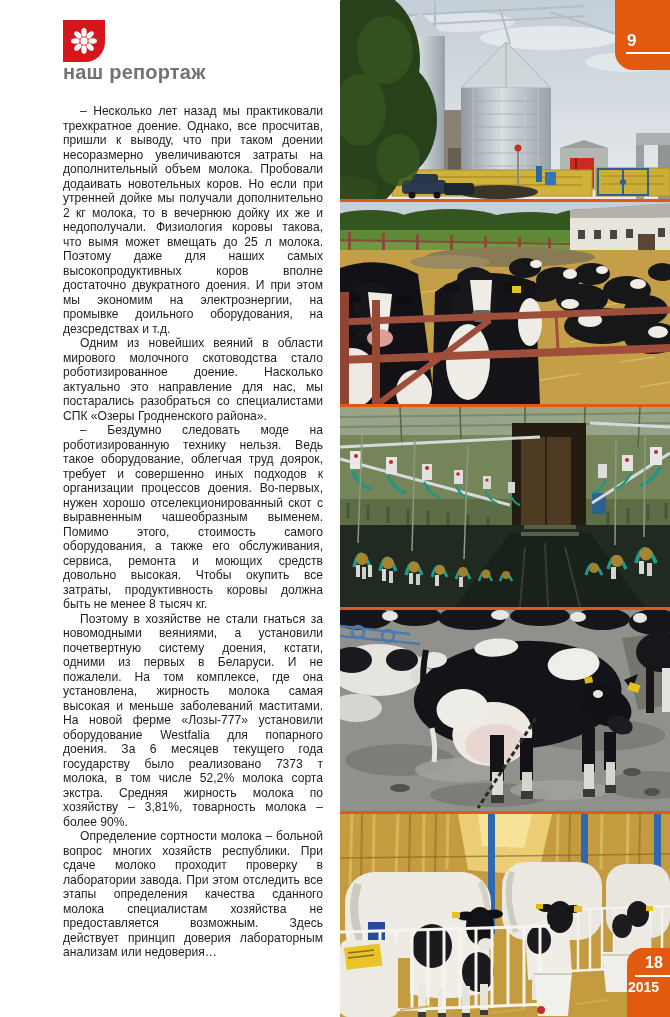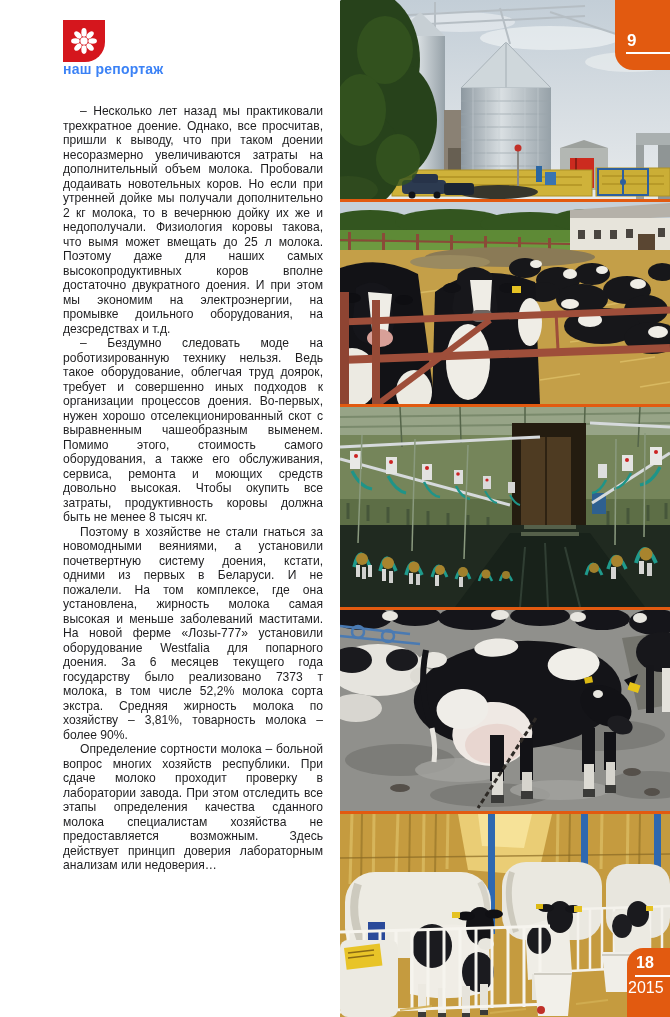--- a/index.html
+++ b/index.html
@@ -7,44 +7,44 @@
     width:670px;height:1017px;position:relative;background:#ffffff;
     font-family:"Liberation Sans","DejaVu Sans",sans-serif;overflow:hidden;
   }
   .logo-box{
     position:absolute;left:63px;top:20px;width:42px;height:42px;
     background:#d5161d;border-bottom-right-radius:20px;
     display:flex;align-items:center;justify-content:center;
   }
   .section-label{
     position:absolute;left:63px;top:61px;width:200px;
-    color:#3b82f6;font-weight:bold;font-size:14px;letter-spacing:.2px;
+    color:#737373;font-weight:bold;font-size:20px;letter-spacing:.2px;
   }
   .article{
     position:absolute;left:63px;top:104px;width:260px;
     color:#1d1d1f;font-size:12.1px;line-height:14.5px;text-align:justify;
   }
   .article p{margin:0;text-indent:17px;}
   .article p.quote{}
   .photo-col{
     position:absolute;left:340px;top:0;width:330px;height:1017px;
     background:#e25a10;display:flex;flex-direction:column;gap:3px;
   }
   .photo{width:330px;overflow:hidden;position:relative;}
   .photo svg{display:block;}
   .badge{
     position:absolute;background:#e25a10;color:#ffffff;z-index:5;
   }
   .badge-top{top:0;right:0;width:55px;height:70px;border-bottom-left-radius:18px;}
   .badge-top .num{position:absolute;left:12px;top:31px;font-size:17px;font-weight:bold;}
   .badge-top .rule{position:absolute;left:11px;right:0;top:52px;height:2px;background:#fff;}
   .badge-bottom{bottom:0;right:0;width:43px;height:69px;border-top-left-radius:16px;}
-  .badge-bottom .num{position:absolute;left:9px;top:6px;font-size:16px;font-weight:bold;}
+  .badge-bottom .num{position:absolute;left:18px;top:6px;font-size:16px;font-weight:bold;}
   .badge-bottom .rule{position:absolute;left:8px;right:0;top:27px;height:2px;background:#fff;}
-  .badge-bottom .year{position:absolute;left:1px;top:31px;font-size:16px;font-weight:normal;}
+  .badge-bottom .year{position:absolute;left:1px;top:31px;font-size:14px;font-weight:bold;}
 </style>
 </head>
 <body>
 
 <div class="logo-box">
   <svg width="28" height="28" viewBox="0 0 26 26">
     <circle cx="13" cy="13" r="3.4" fill="#fff"></circle>
     <g fill="#fff">
       <g transform="rotate(0,13,13)">
           <ellipse cx="13" cy="5" rx="2.5" ry="4"></ellipse>
@@ -70,20 +70,21 @@
       <g transform="rotate(315,13,13)">
           <ellipse cx="13" cy="5" rx="2.5" ry="4"></ellipse>
         </g>
     </g>
   </svg>
 </div>
 <div class="section-label">наш репортаж</div>
 
 <div class="article">
   <p class="quote">– Несколько лет назад мы практиковали трехкратное доение. Однако, все просчитав, пришли к выводу, что при таком доении несоразмерно увеличиваются затраты на дополнительный объем молока. Пробовали додаивать новотельных коров. Но если при утренней дойке мы получали дополнительно 2 кг молока, то в вечернюю дойку их же и недополучали. Физиология коровы такова, что вымя может вмещать до 25 л молока. Поэтому даже для наших самых высокопродуктивных коров вполне достаточно двукратного доения. И при этом мы экономим на электроэнергии, на промывке доильного оборудования, на дезсредствах и т.д.</p>
+  <p>Одним из новейших веяний в области мирового молочного скотоводства стало роботизированное доение. Насколько актуально это направление для нас, мы постарались разобраться со специалистами СПК «Озеры Гродненского района».</p>
   <p class="quote">– Бездумно следовать моде на роботизированную технику нельзя. Ведь такое оборудование, облегчая труд доярок, требует и совершенно иных подходов к организации процессов доения. Во-первых, нужен хорошо отселекционированный скот с выравненным чашеобразным выменем. Помимо этого, стоимость самого оборудования, а также его обслуживания, сервиса, ремонта и моющих средств довольно высокая. Чтобы окупить все затраты, продуктивность коровы должна быть не менее 8 тысяч кг.</p>
   <p>Поэтому в хозяйстве не стали гнаться за новомодными веяниями, а установили почетвертную систему доения, кстати, одними из первых в Беларуси. И не пожалели. На том комплексе, где она установлена, жирность молока самая высокая и меньше заболеваний маститами. На новой ферме «Лозы-777» установили оборудование Westfalia для попарного доения. За 6 месяцев текущего года государству было реализовано 7373 т молока, в том числе 52,2% молока сорта экстра. Средняя жирность молока по хозяйству – 3,81%, товарность молока – более 90%.</p>
   <p>Определение сортности молока – больной вопрос многих хозяйств республики. При сдаче молоко проходит проверку в лаборатории завода. При этом отследить все этапы определения качества сданного молока специалистам хозяйства не предоставляется возможным. Здесь действует принцип доверия лабораторным анализам или недоверия…</p>
 </div>
 
 <div class="photo-col">
 
   <div class="photo" aria-label="Металлические зернохранилища на территории хозяйства, жёлтый забор, деревья и автомобили">
   <svg width="330" height="199" viewBox="0 0 330 199">
     <defs>

